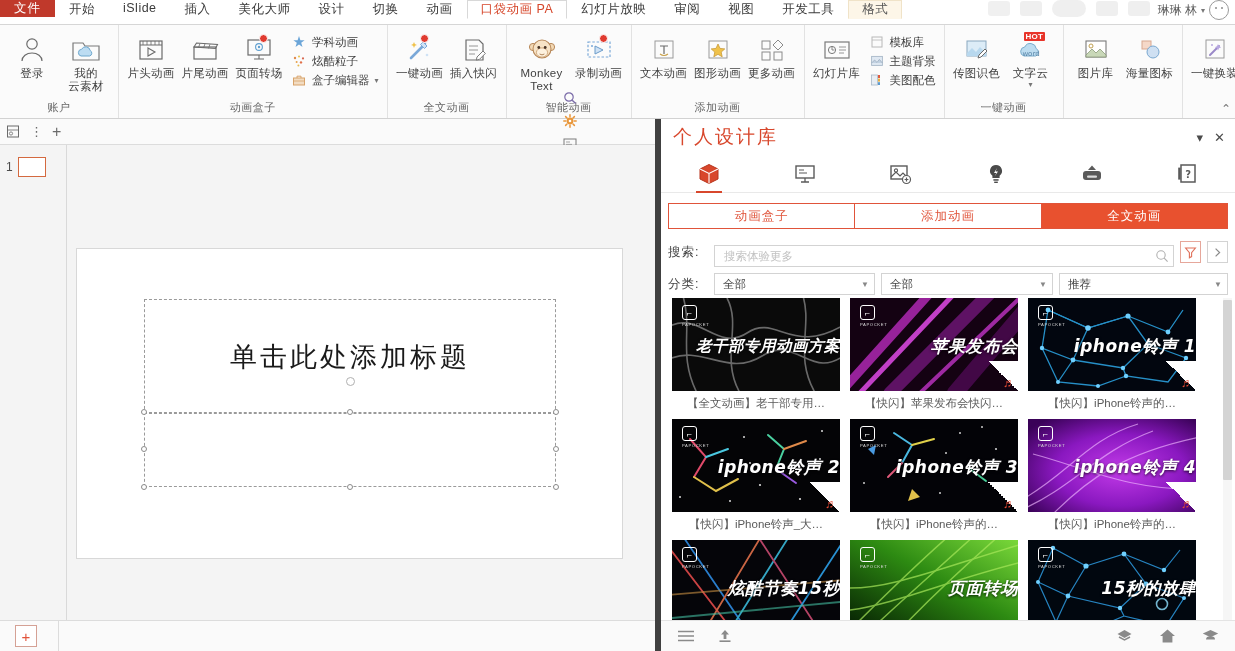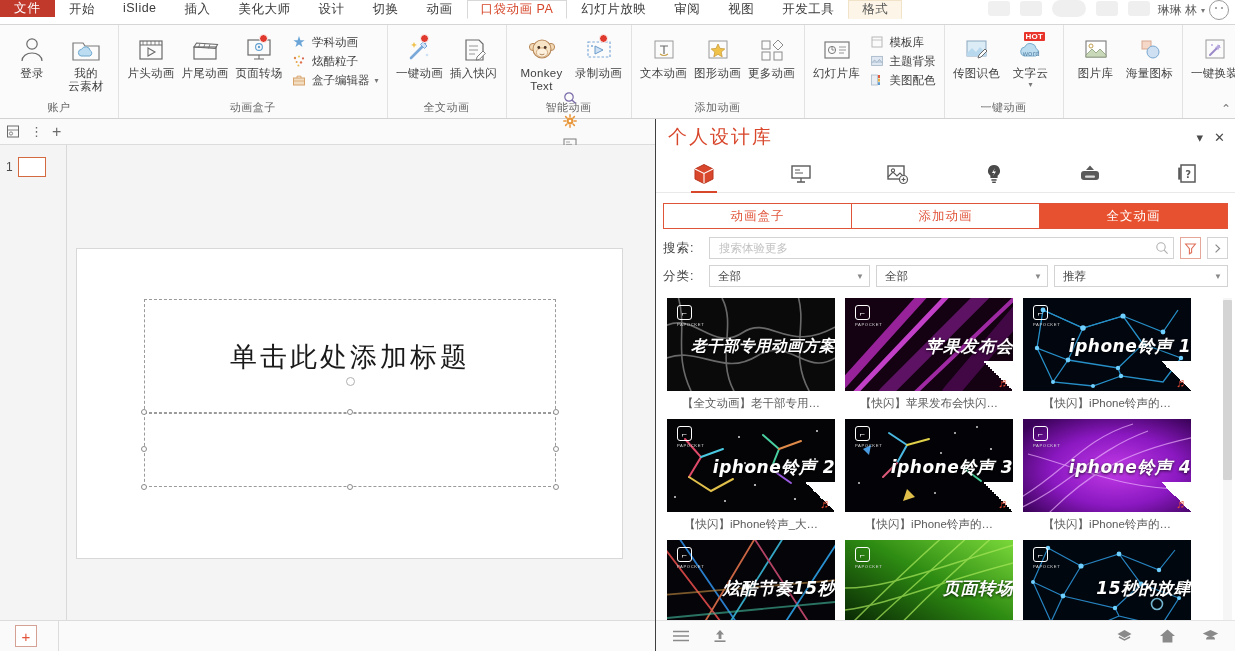--- a/index.html
+++ b/index.html
@@ -160,21 +160,21 @@
     width: 22px; height: 22px; margin-left: 15px;
     border: 1px solid #d5a195; background: #fff;
     display: flex; align-items: center; justify-content: center;
     color: #e2533a; font-size: 15px; line-height: 1;
   }
   .bl-divider { width:1px; height: 31px; background:#dcdcdc; margin-left: 21px;}
 
   
   .rpanel {
     position: absolute; top: 119px; right: 0; width: 580px; bottom: 0;
-    background: #fff; border-left: 1px solid #404040;
+    background: #fff; border-left: 6px solid #404040;
   }
   .rp-header {
     height: 36px; display: flex; align-items: center;
     padding: 0 10px 0 12px;
   }
   .rp-title { font-size: 19px; color: #d8472c; letter-spacing: 2px; }
   .rp-hdr-actions { margin-left: auto; display: flex; align-items: center; gap: 11px;}
   .rp-hdr-actions span { font-size: 13px; color: #4b4b4b; }
   .rp-tabs {
     height: 38px; display: flex; align-items: center;
@@ -197,21 +197,21 @@
     border-right: 1px solid #e0543a; letter-spacing: 1px;
   }
   .seg:last-child { border-right: none; }
   .seg.active { background: #e8512f; color: #fff; }
 
   .filter-area { padding: 8px 7px 4px 7px; }
   .frow { display: flex; align-items: center; gap: 6px; margin-bottom: 6px; }
   .flabel { font-size: 12.5px; color: #444; width: 40px; letter-spacing: 1px;}
   .search-wrap {
     flex: 1; height: 22px; border: 1px solid #d3d3d3; background: #fff;
-    display: flex; align-items: center; padding: 0 4px 0 7px;
+    display: flex; align-items: center; padding: 0 4px 0 7px; margin-top: 8px;
   }
   .search-wrap input {
     flex: 1; border: none; outline: none; font-size: 11.5px; color: #555;
     background: transparent; font-family: "Liberation Sans", sans-serif;
   }
   .search-wrap input::placeholder { color: #c2c2c2; }
   .icon-btn {
     width: 21px; height: 22px; border: 1px solid #d3d3d3; background: #fff;
     display: flex; align-items: center; justify-content: center;
   }

